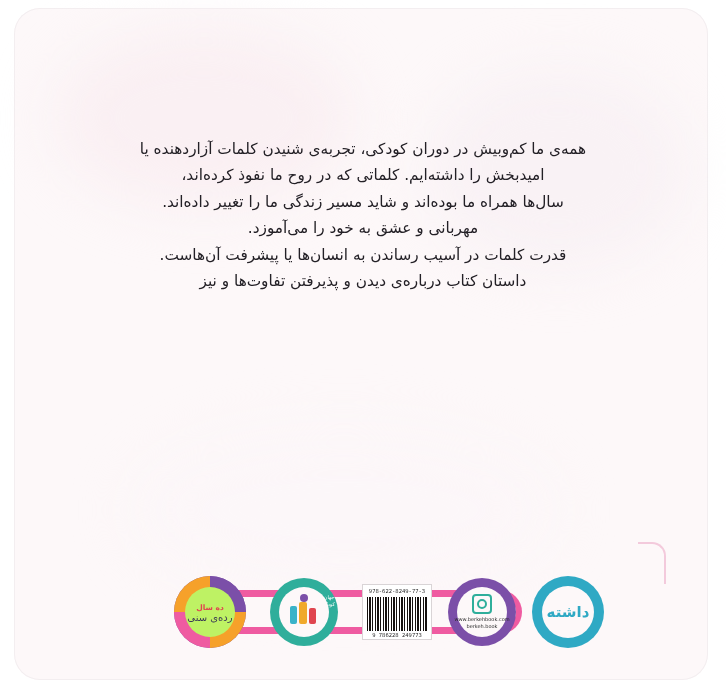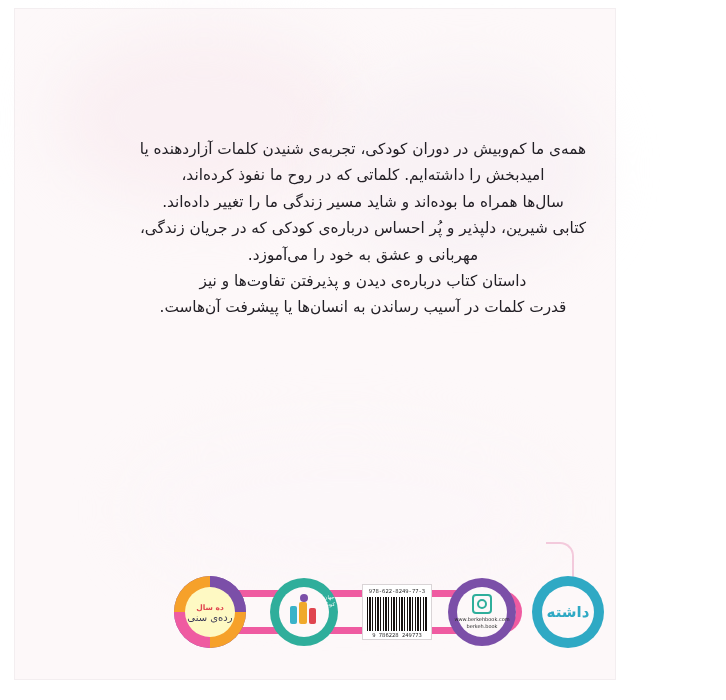--- a/index.html
+++ b/index.html
@@ -17,24 +17,25 @@
     position: relative;
     width: 726px;
     height: 700px;
     background: #ffffff;
   }
   
   #cover {
     position: absolute;
     left: 14px;
     top: 8px;
-    width: 602px;
+    width: 694px;
     height: 672px;
     background: #fdf8f9;
     box-shadow: 0 0 0 1px #f3eef0 inset;
+    border-radius: 26px;
   }
   
   .tint {
     position: absolute;
     border-radius: 50%;
     filter: blur(28px);
     pointer-events: none;
   }
   .tint.a { left: 40px;  top: 20px;  width: 300px; height: 180px; background: rgba(250,238,242,0.9); }
   .tint.b { right: 20px; top: 60px;  width: 260px; height: 200px; background: rgba(248,240,244,0.8); }
@@ -101,21 +102,21 @@
   }
   #badge1 .ring-q {
     position: absolute; width: 36px; height: 36px;
   }
   #badge1 .q-tl { left: 0; top: 0; background: #f6a12a; }
   #badge1 .q-tr { left: 36px; top: 0; background: #7b4fa8; }
   #badge1 .q-bl { left: 0; top: 36px; background: #ef5ba1; }
   #badge1 .q-br { left: 36px; top: 36px; background: #f6a12a; }
   #badge1 .hub {
     position: absolute; left: 11px; top: 11px; width: 50px; height: 50px;
-    border-radius: 50%; background: #fef9c3;
+    border-radius: 50%; background: #bef264;
     display: flex; align-items: center; justify-content: center;
     flex-direction: column;
   }
   #badge1 .hub .t1 {
     font-size: 7.5px; color: #e0454f; direction: rtl; font-weight: bold;
     line-height: 10px;
   }
   #badge1 .hub .t2 {
     font-size: 10px; color: #3b3a55; direction: rtl;
     line-height: 9px;
@@ -235,24 +236,23 @@
   <div id="cover">
 
     <div class="tint a"></div>
     <div class="tint b"></div>
     <div class="tint c"></div>
 
     <div id="blurb">
       <span class="ln">همه‌ی ما کم‌وبیش در دوران کودکی، تجربه‌ی شنیدن کلمات آزاردهنده یا</span>
       <span class="ln">امیدبخش را داشته‌ایم. کلماتی که در روح ما نفوذ کرده‌اند،</span>
       <span class="ln">سال‌ها همراه ما بوده‌اند و شاید مسیر زندگی ما را تغییر داده‌اند.</span>
-      <span class="ln">کتابی شیرین، دلپذیر و پُر احساس درباره‌ی کودکی که در جریان زندگی،</span>
       <span class="ln">مهربانی و عشق به خود را می‌آموزد.</span>
+      <span class="ln">قدرت کلمات در آسیب رساندن به انسان‌ها یا پیشرفت آن‌هاست.</span>
       <span class="ln">داستان کتاب درباره‌ی دیدن و پذیرفتن تفاوت‌ها و نیز</span>
-      <span class="ln">قدرت کلمات در آسیب رساندن به انسان‌ها یا پیشرفت آن‌هاست.</span>
     </div>
 
     <div id="squiggle"></div>
 
     <div id="strip">
 
       <div id="lozenge">
         <div id="lozenge-inner"></div>
       </div>
 

